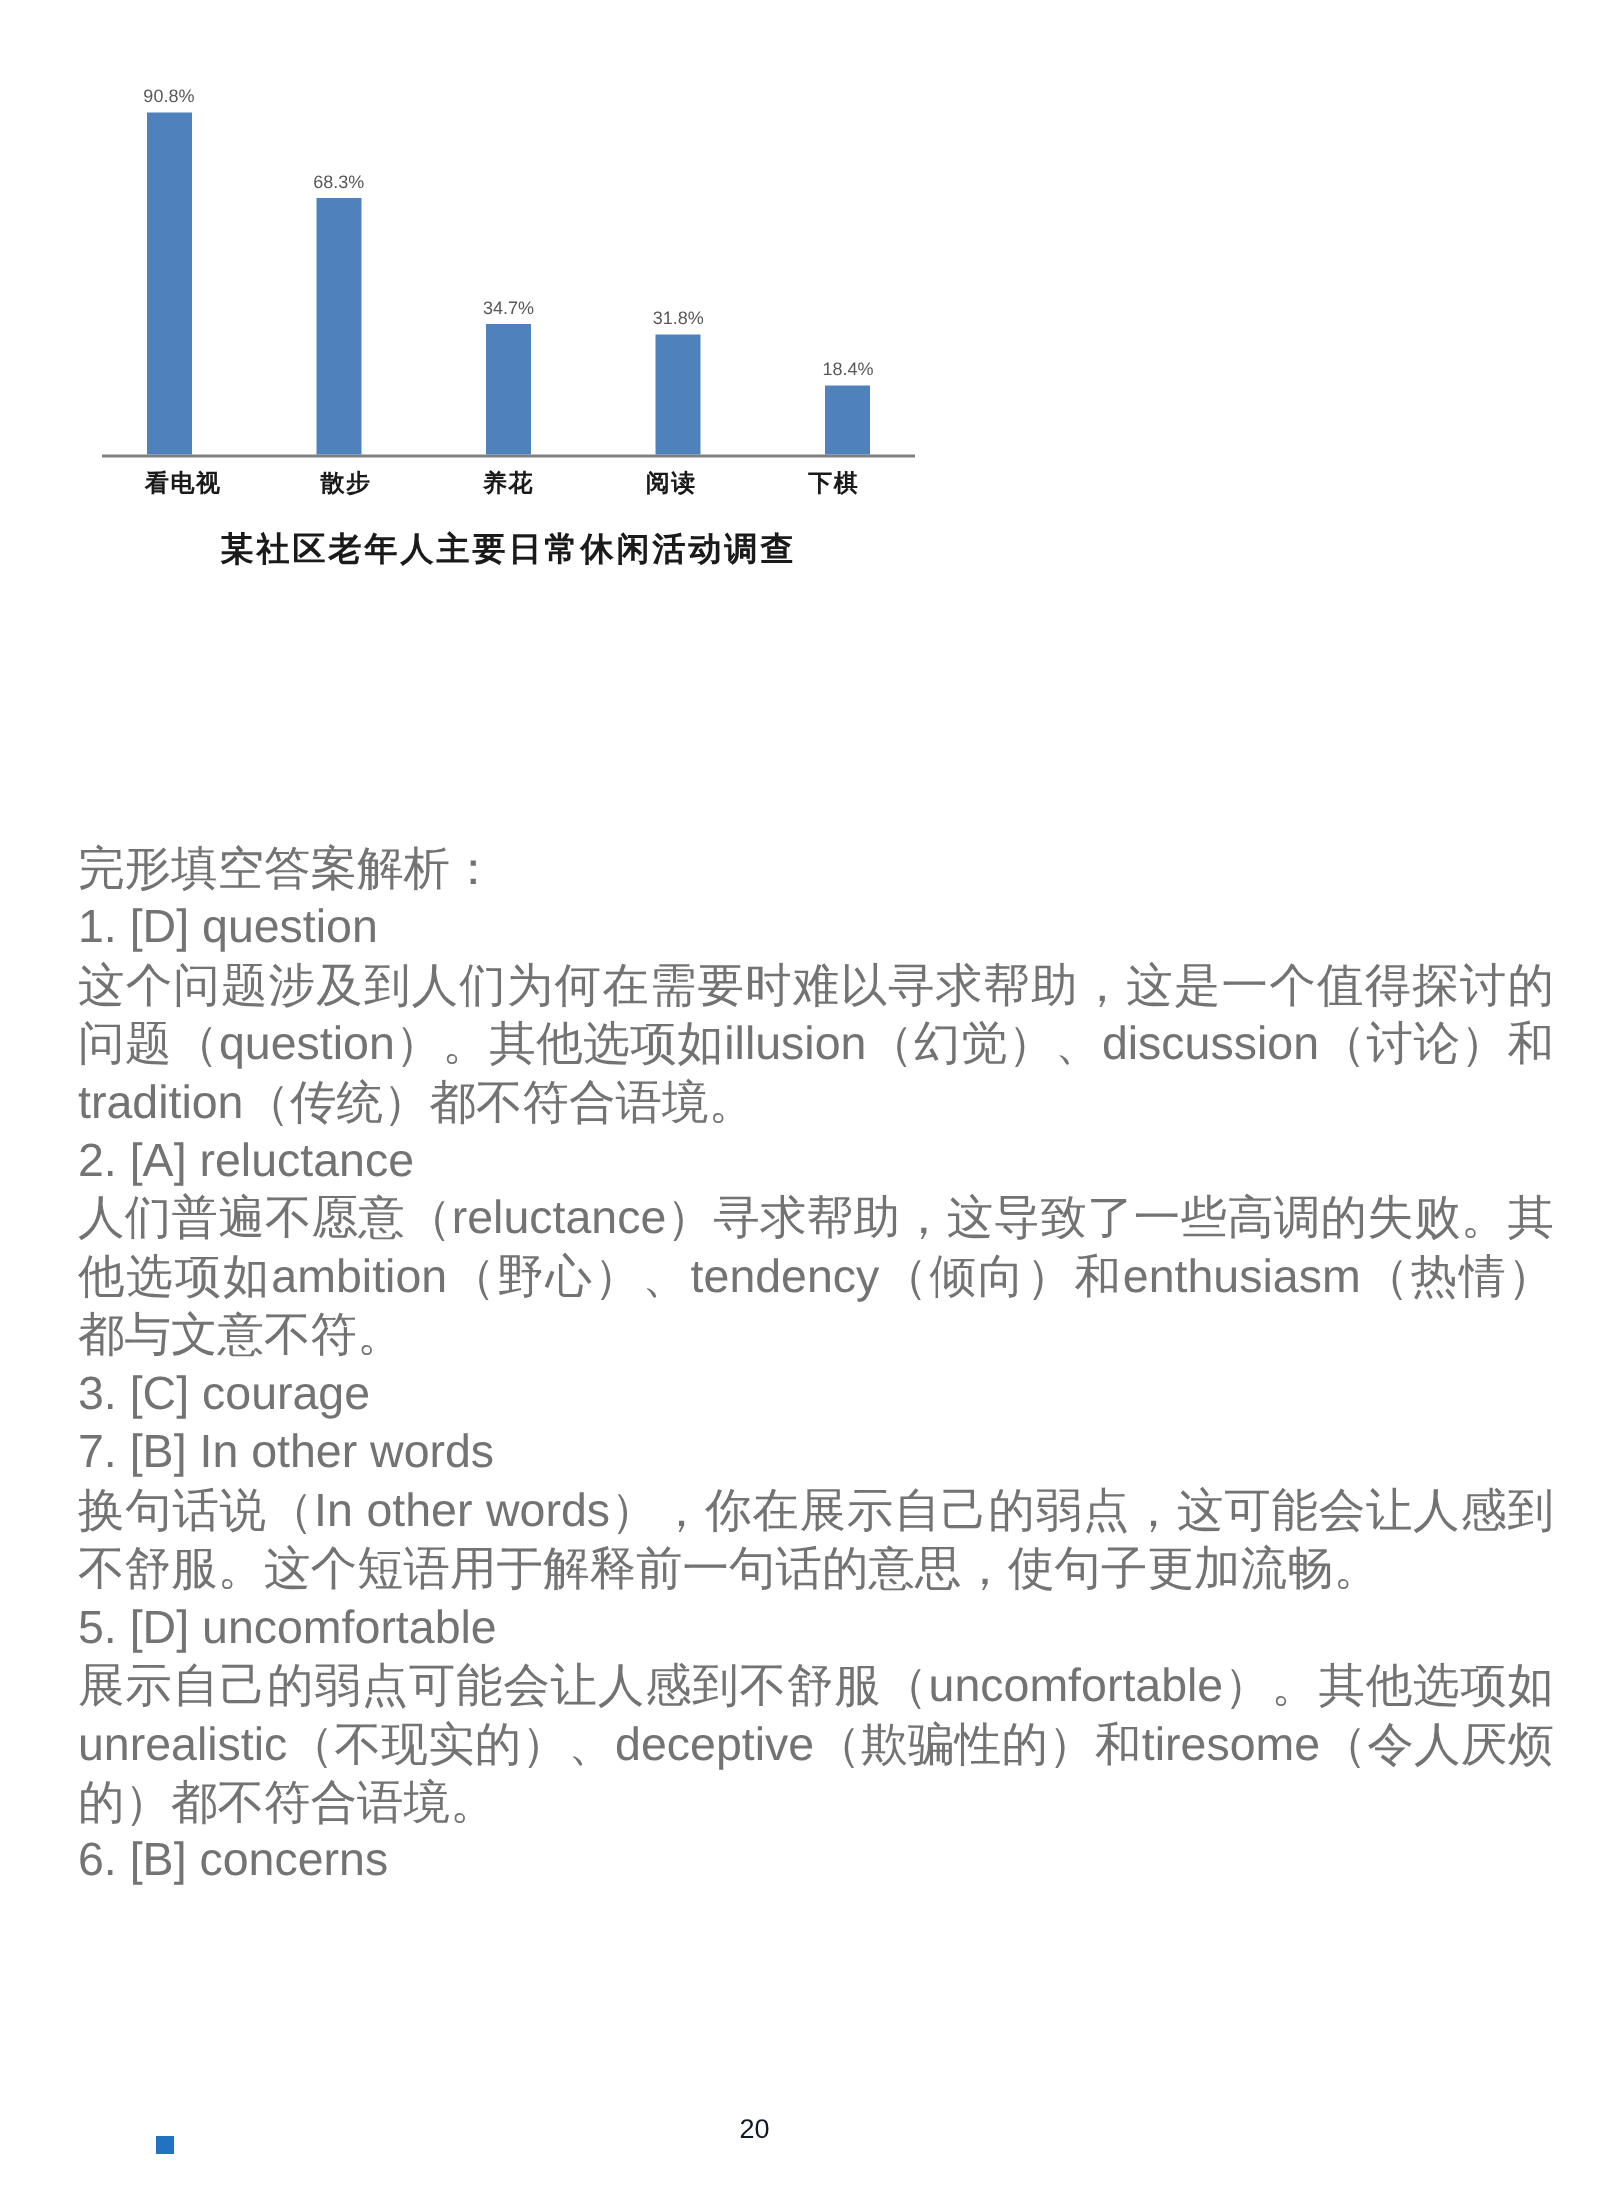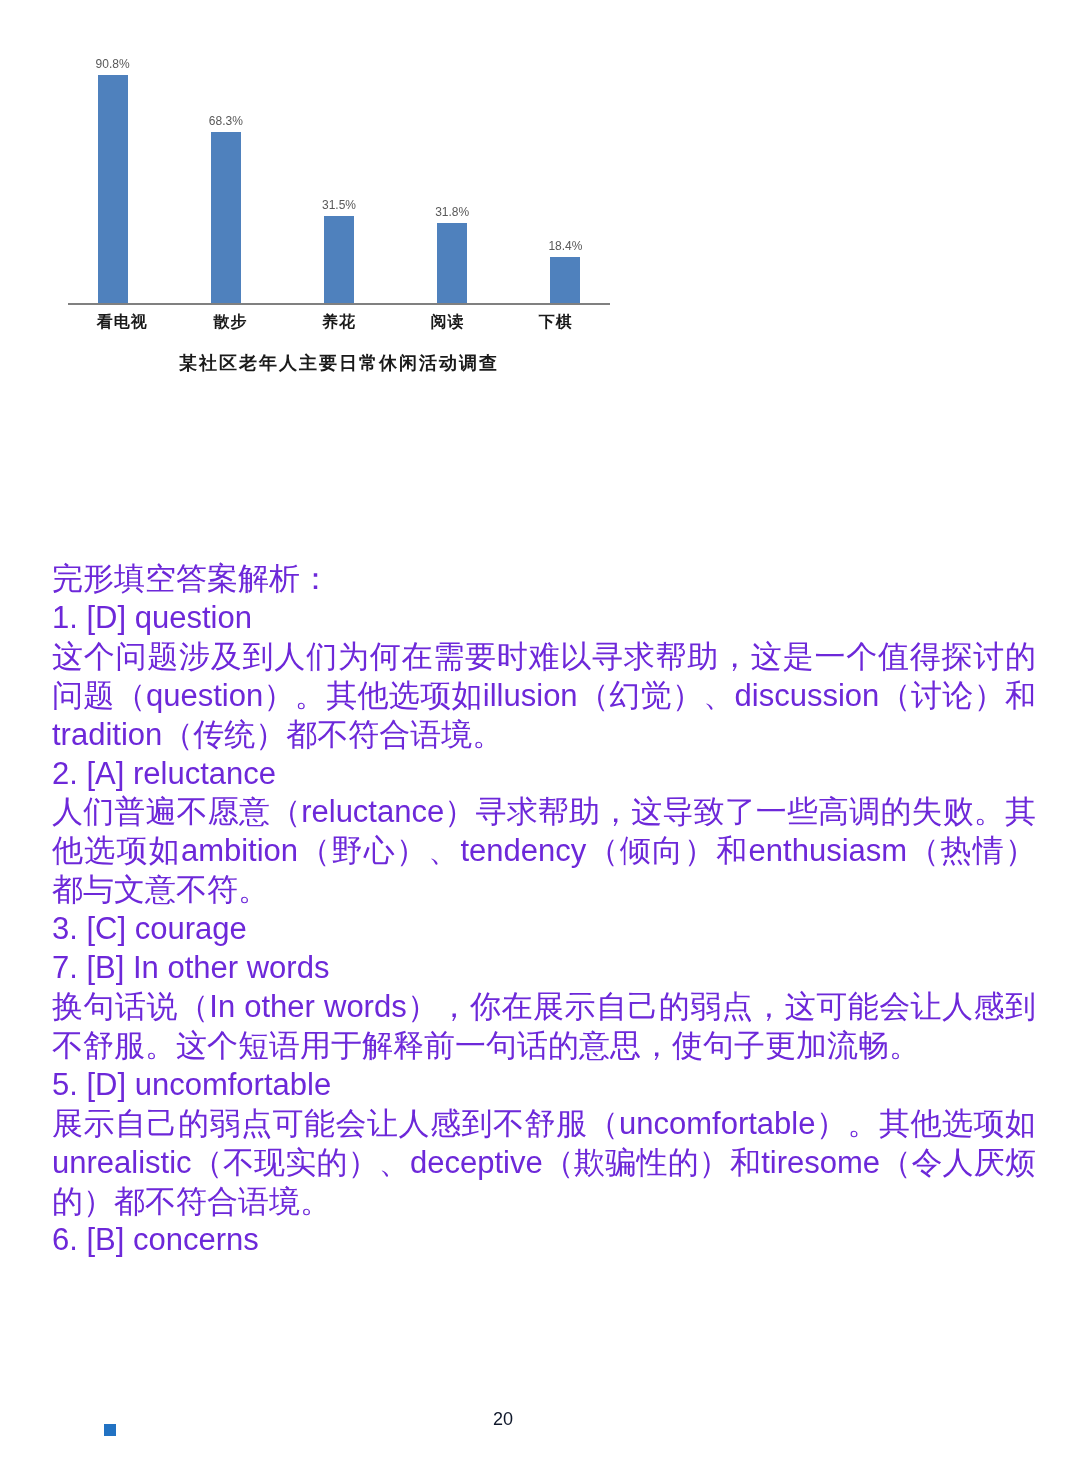--- a/index.html
+++ b/index.html
@@ -55,35 +55,35 @@
     flex: 1;
     text-align: center;
     font-size: 16px;
     font-weight: bold;
     color: #1a1a1a;
     letter-spacing: 1px;
   }
   .chart-title {
     margin-top: 18px;
     text-align: center;
-    font-size: 18px;
+    font-size: 22px;
     font-weight: bold;
     color: #1a1a1a;
     letter-spacing: 2px;
   }
 
   
   .content {
     position: absolute;
     left: 52px;
     top: 560px;
     width: 984px;
     font-size: 31px;
     line-height: 38.9px;
-    color: #6d28d9;
+    color: #737373;
     text-align: justify;
   }
   .heading,
   .answer-line,
   .explanation {
     margin: 0;
   }
 
   
   .footer-square {
@@ -110,21 +110,21 @@
     <div class="plot">
         <div class="bar-col">
           <div class="bar-value">90.8%</div>
           <div class="bar" style="height: 228px; background: rgb(79, 129, 189);"></div>
         </div>
         <div class="bar-col">
           <div class="bar-value">68.3%</div>
           <div class="bar" style="height: 171px; background: rgb(79, 129, 189);"></div>
         </div>
         <div class="bar-col">
-          <div class="bar-value">31.5%</div>
+          <div class="bar-value">34.7%</div>
           <div class="bar" style="height: 87px; background: rgb(79, 129, 189);"></div>
         </div>
         <div class="bar-col">
           <div class="bar-value">31.8%</div>
           <div class="bar" style="height: 80px; background: rgb(79, 129, 189);"></div>
         </div>
         <div class="bar-col">
           <div class="bar-value">18.4%</div>
           <div class="bar" style="height: 46px; background: rgb(79, 129, 189);"></div>
         </div>

